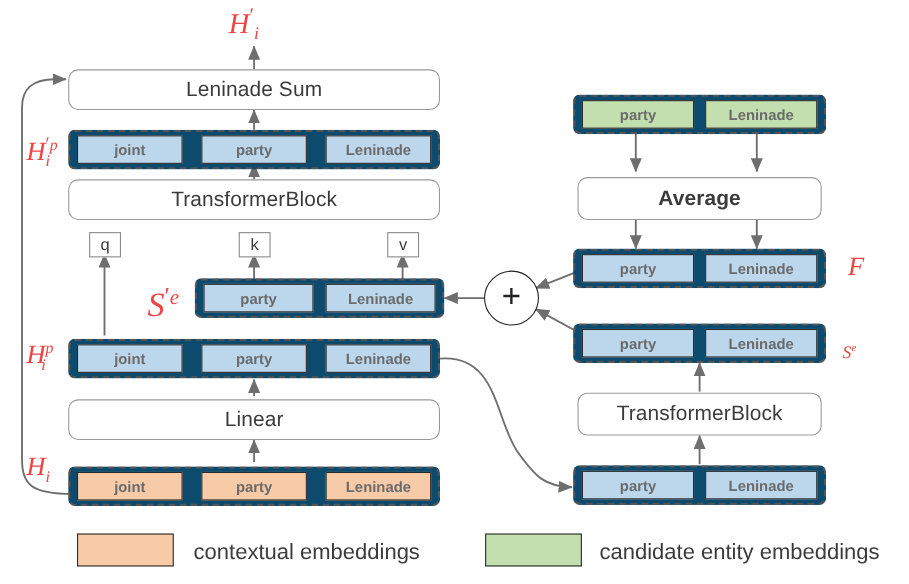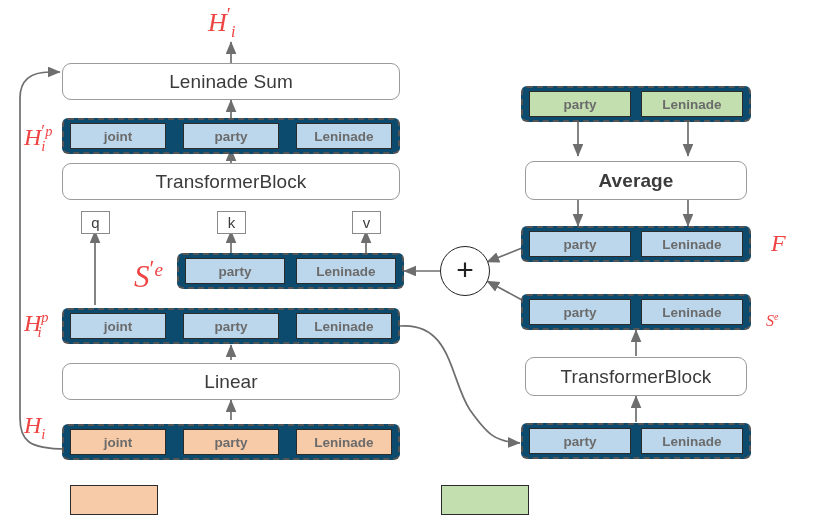--- a/index.html
+++ b/index.html
@@ -254,16 +254,18 @@
     <div class="chip blue" style="width:102px;height:26px;">
       <span>Leninade</span>
     </div>
   </div>
 
   <div class="abs pluscircle" style="left:440px;top:246px;width:50px;height:50px;">
     <span>+</span>
   </div>
 
   <div class="abs legend-sw" style="left:70px;top:485px;width:88px;height:30px;background:#f7cba8;"></div>
+  <div class="abs legend-txt" style="left:176px;top:491px;">contextual embeddings</div>
 
   <div class="abs legend-sw" style="left:441px;top:485px;width:88px;height:30px;background:#c3dfaf;"></div>
+  <div class="abs legend-txt" style="left:545px;top:491px;">candidate entity embeddings</div>
 
 </div>
 
 </body></html>

